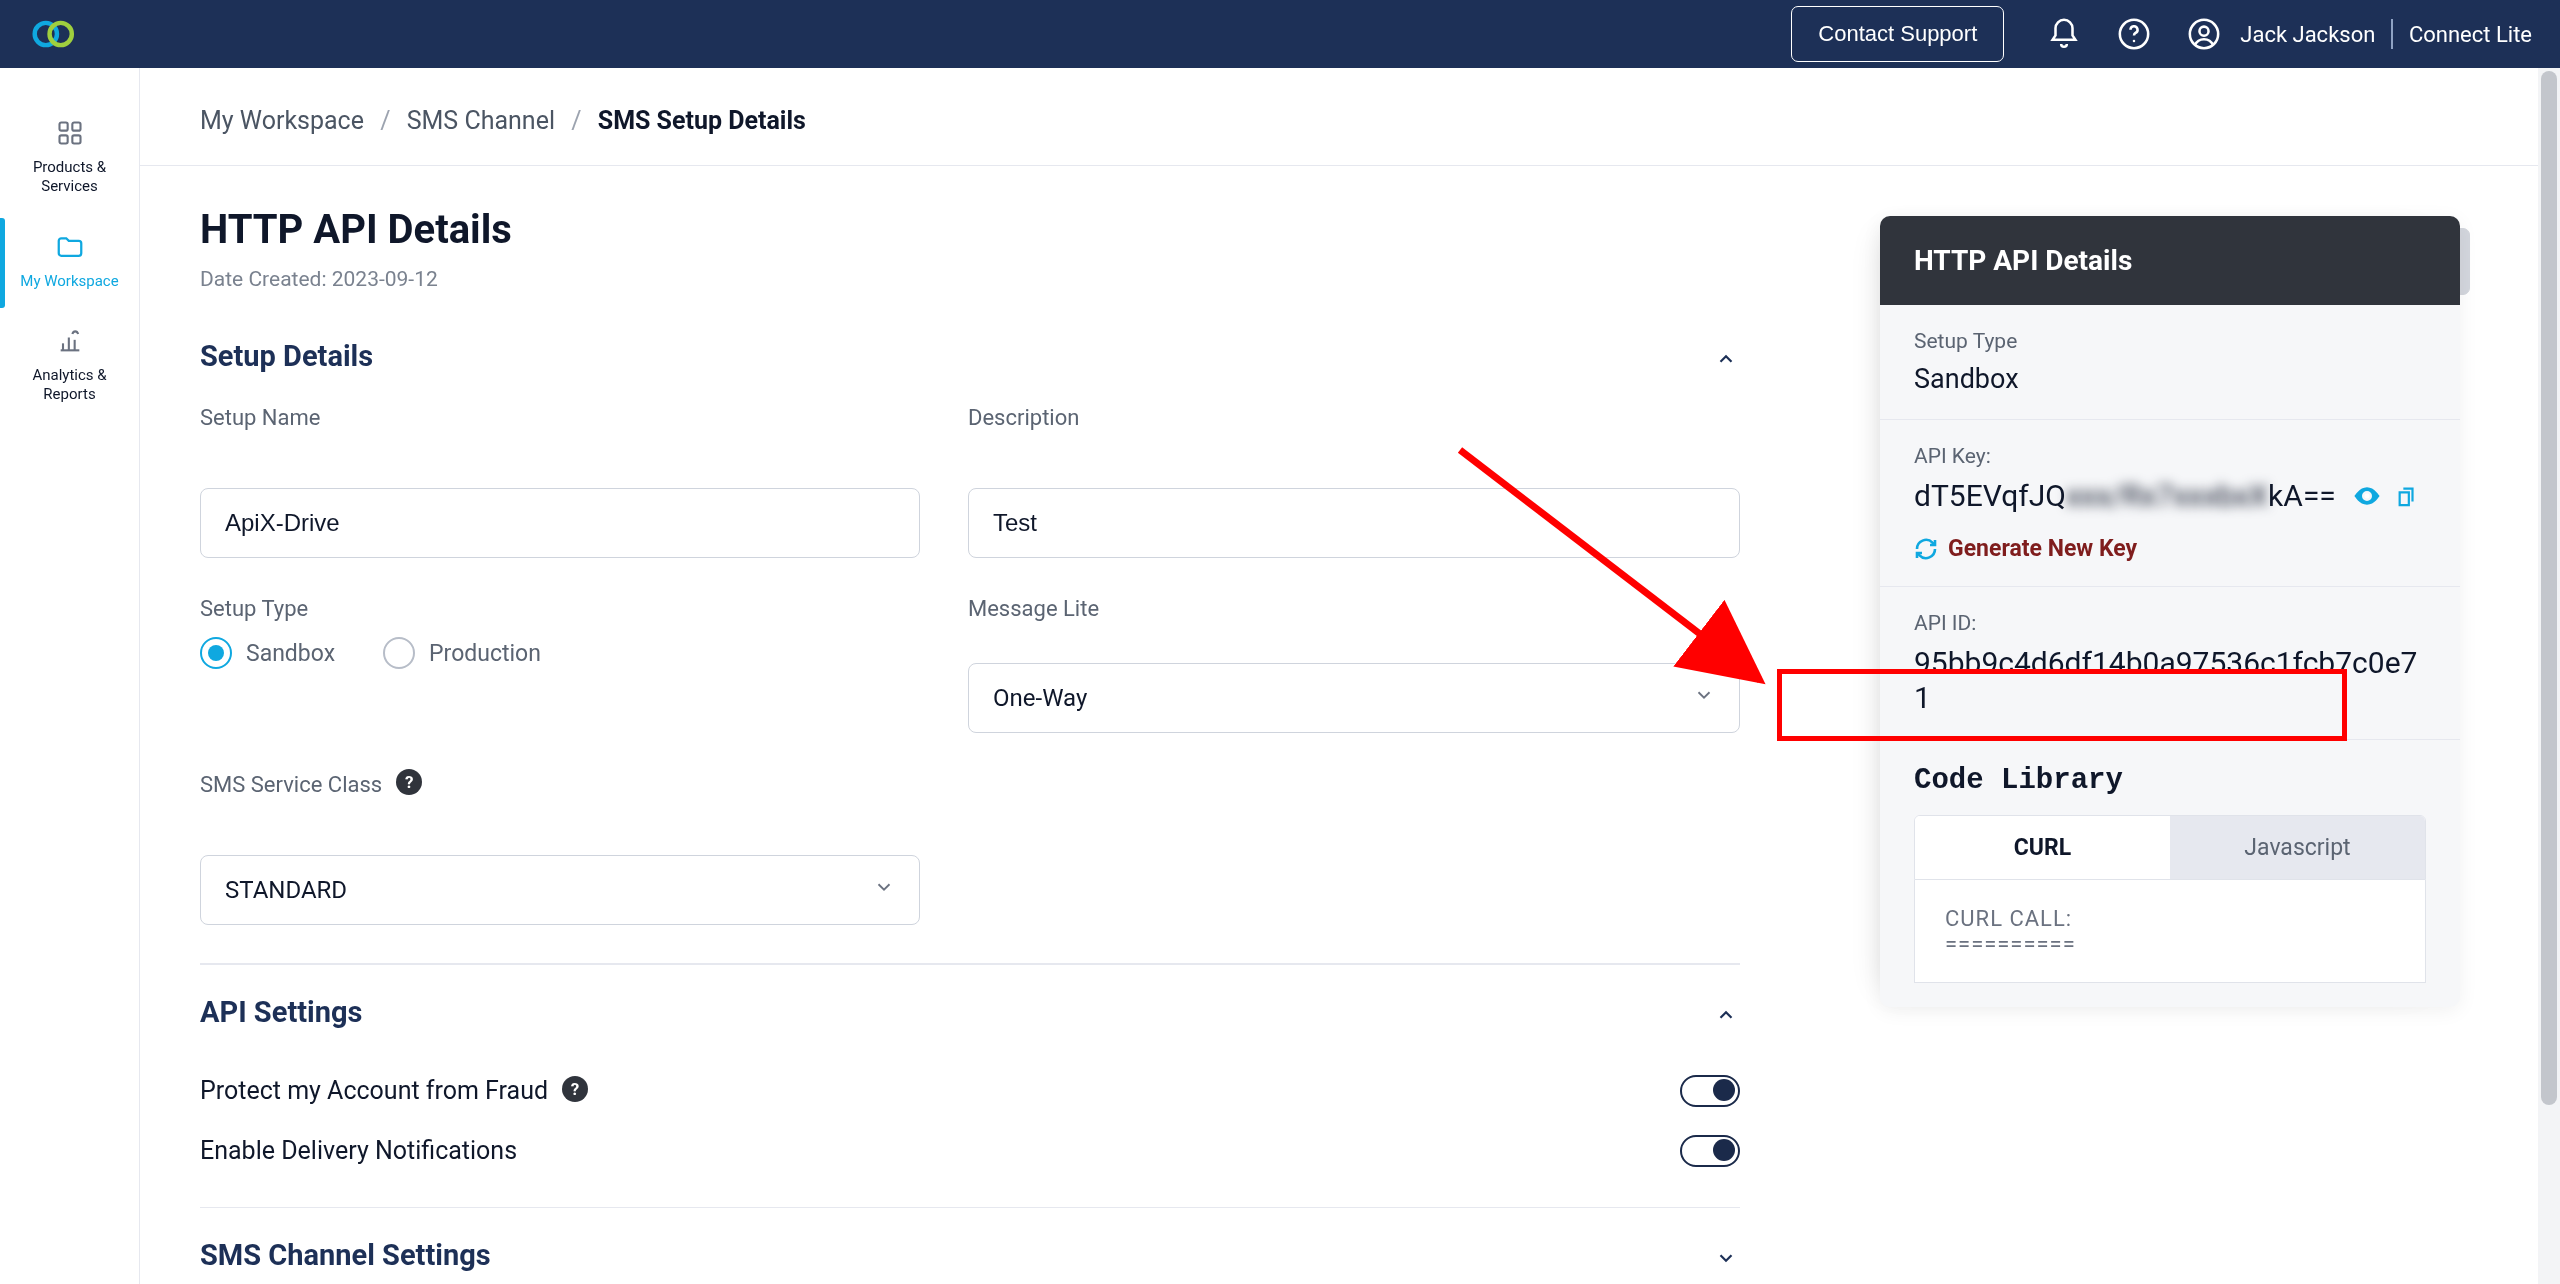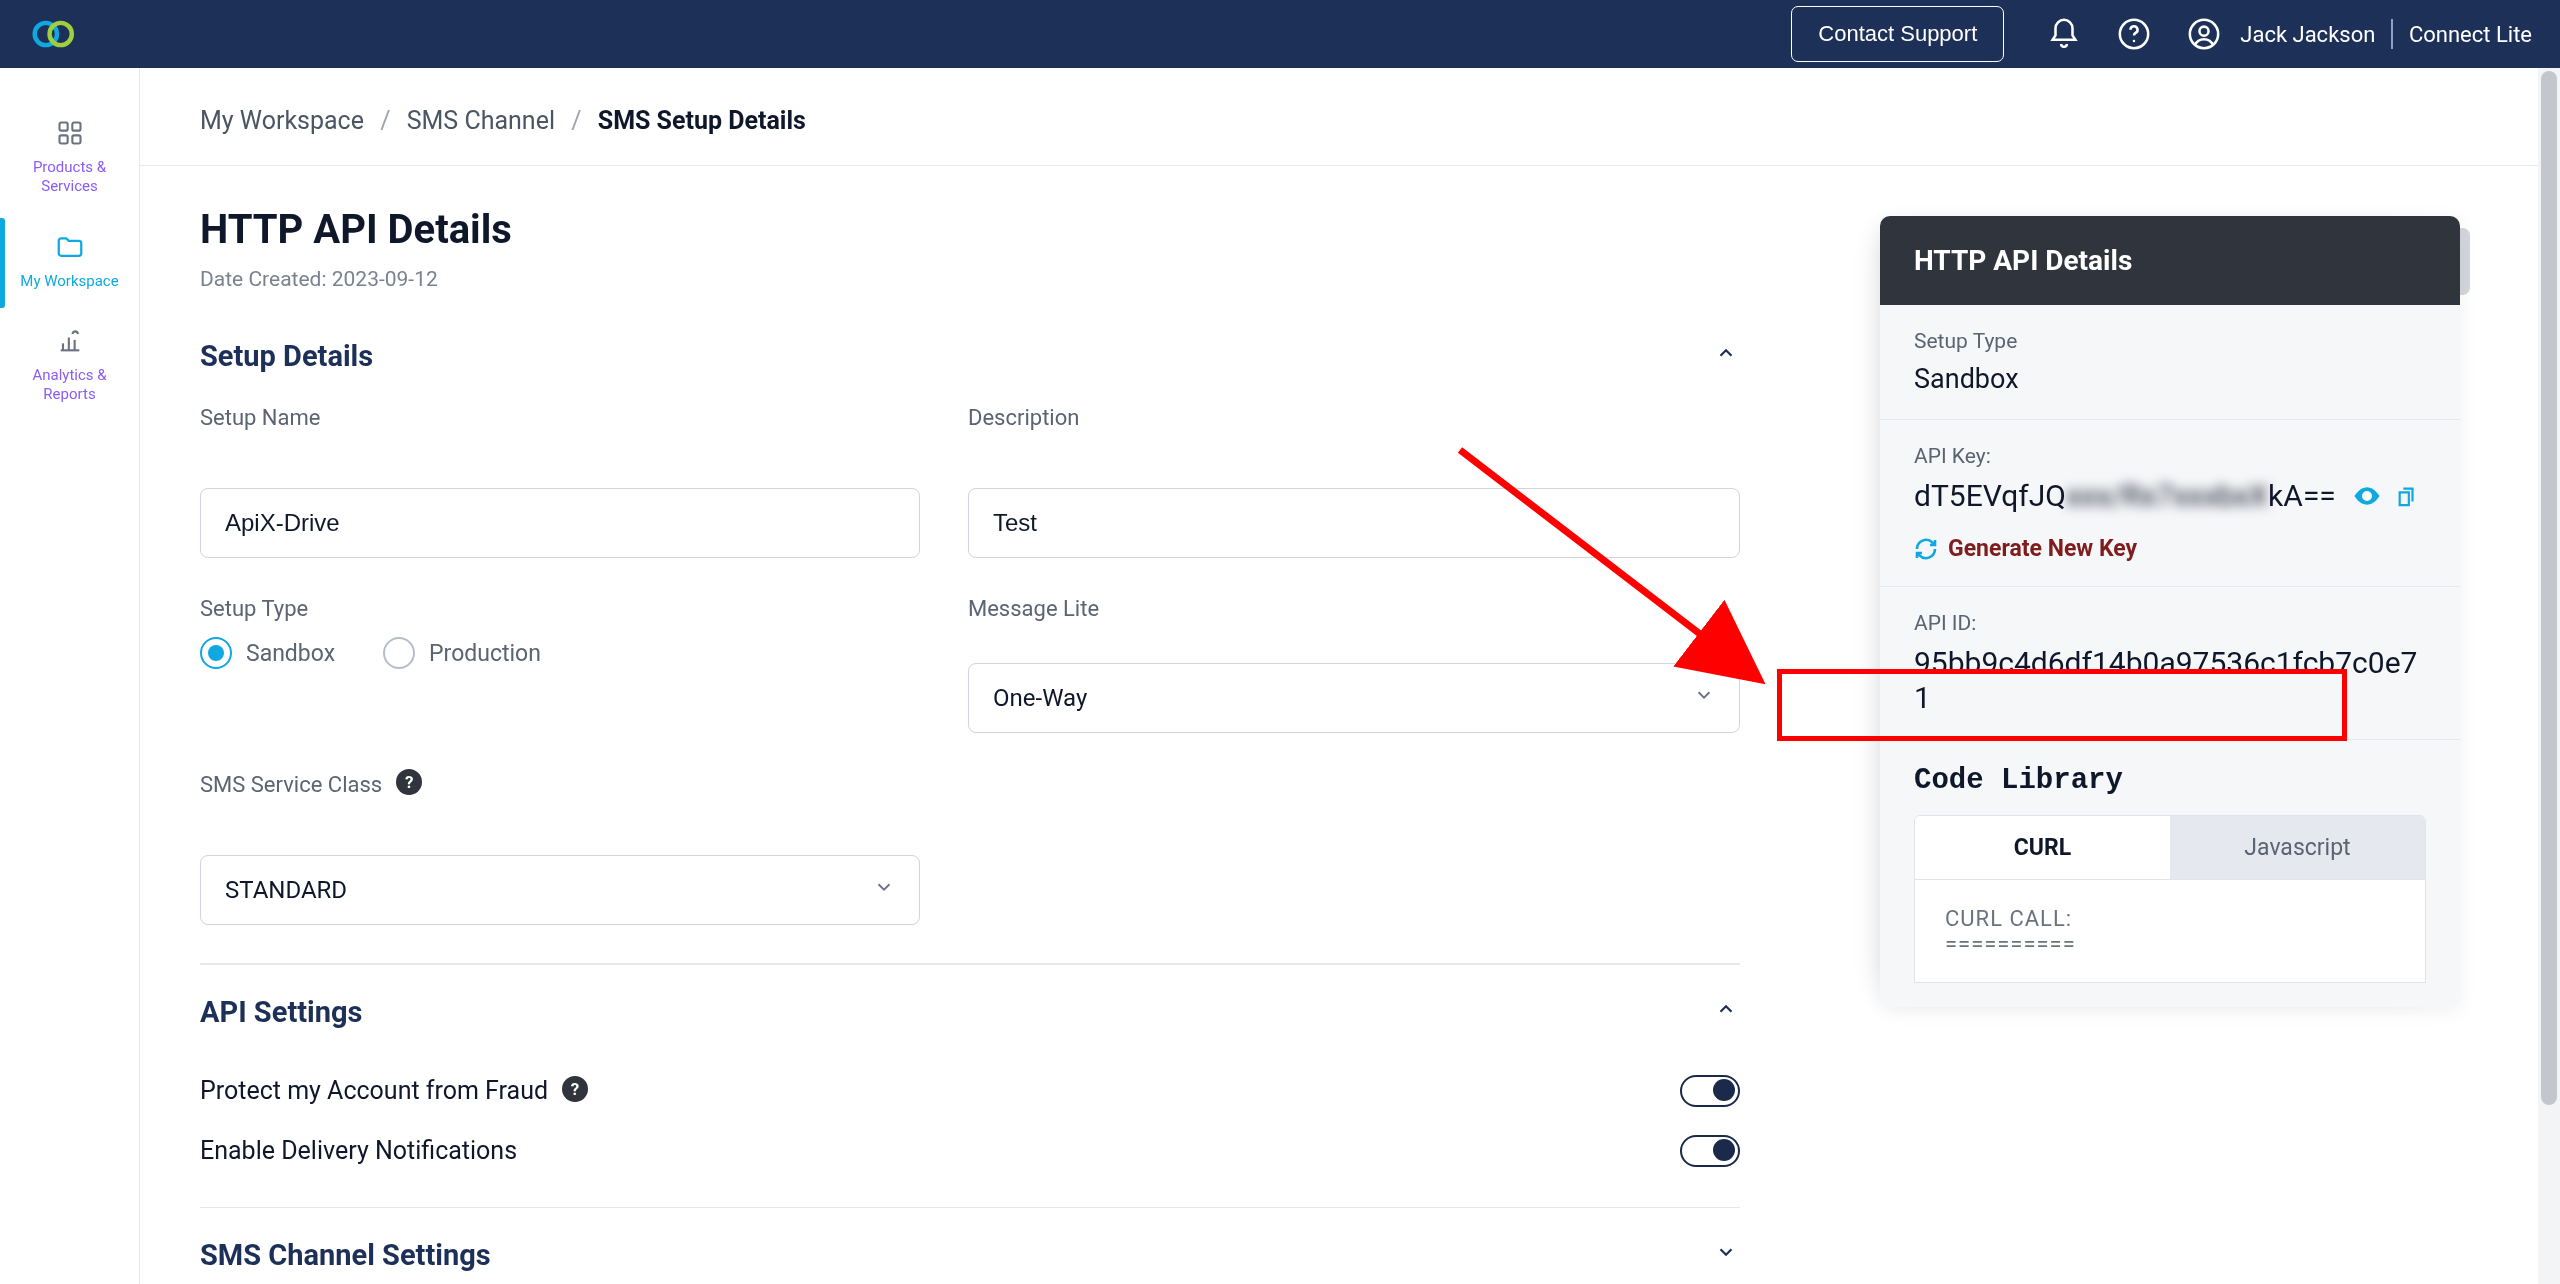--- a/index.html
+++ b/index.html
@@ -56,21 +56,21 @@
     border-right: 1.6px solid #e6e8ef;
     background:#fff;
     padding-top: 34px;
   }
   .nav-item {
     display:flex;
     flex-direction:column;
     align-items:center;
     padding: 14px 6px 20px;
     font-size: 15px;
-    color:#8b5cf6;
+    color:#0f172a;
     cursor:pointer;
     text-align:center;
     line-height:1.25;
   }
   .nav-item .nav-ico { width:34px;height:34px; margin-bottom:8px; display:flex;align-items:center;justify-content:center; }
   .nav-item.active { color:#0fa8e0; position:relative;}
   .nav-item.active::before{
     content:'';position:absolute;left:0;top:2px;bottom:2px;width:5px;background:#0fa8e0;border-radius:0 3px 3px 0;
   }
 
@@ -133,21 +133,21 @@
     font-size: 25px;
     border-radius: 7px;
     cursor:pointer;
     border:1.6px solid transparent;
   }
   .btn-outline { background:#fff; color:#1d3057; border-color:#1d3057; }
   .btn-disabled { background:#d3d6dd; color:#fff; border-color:#d3d6dd; cursor:default;}
 
   .section-head {
     display:flex;
-    align-items:flex-start;
+    align-items:flex-end;
     justify-content:space-between;
     padding: 4px 0 32px;
     cursor:pointer;
   }
   .section-title { font-size:29px; font-weight:700; color:#1d3057; }
   .chev { width:28px;height:28px;display:flex;align-items:center;justify-content:center; }
 
   .row2 { display:flex; gap:48px; margin-bottom:38px; }
   .field { flex:1; }
   .field-small { flex:0 0 720px;}

